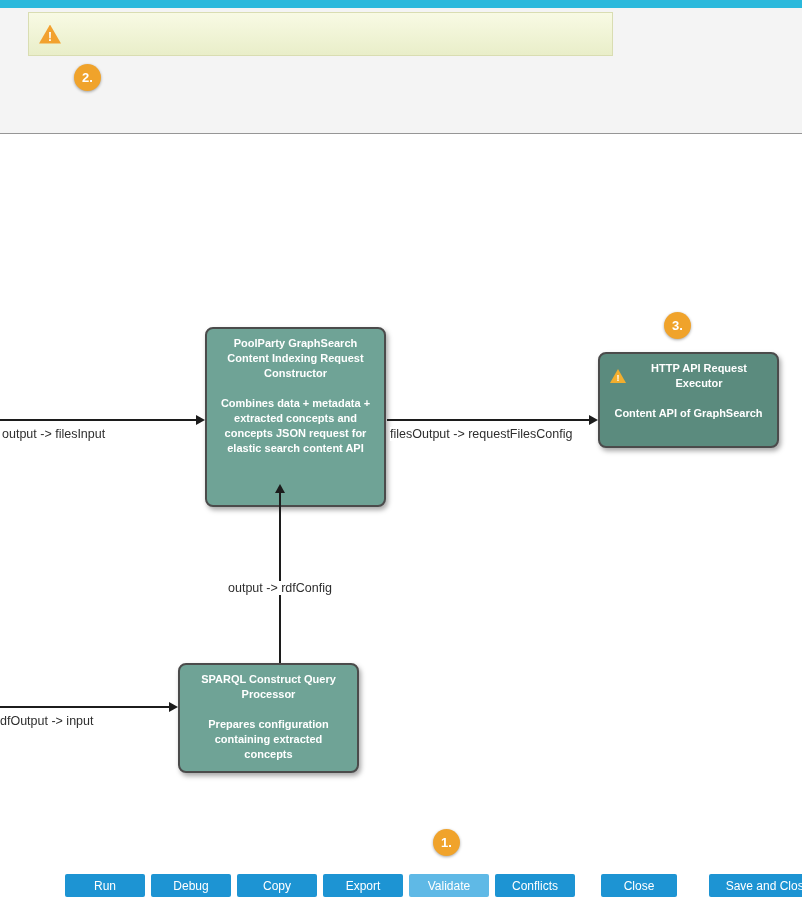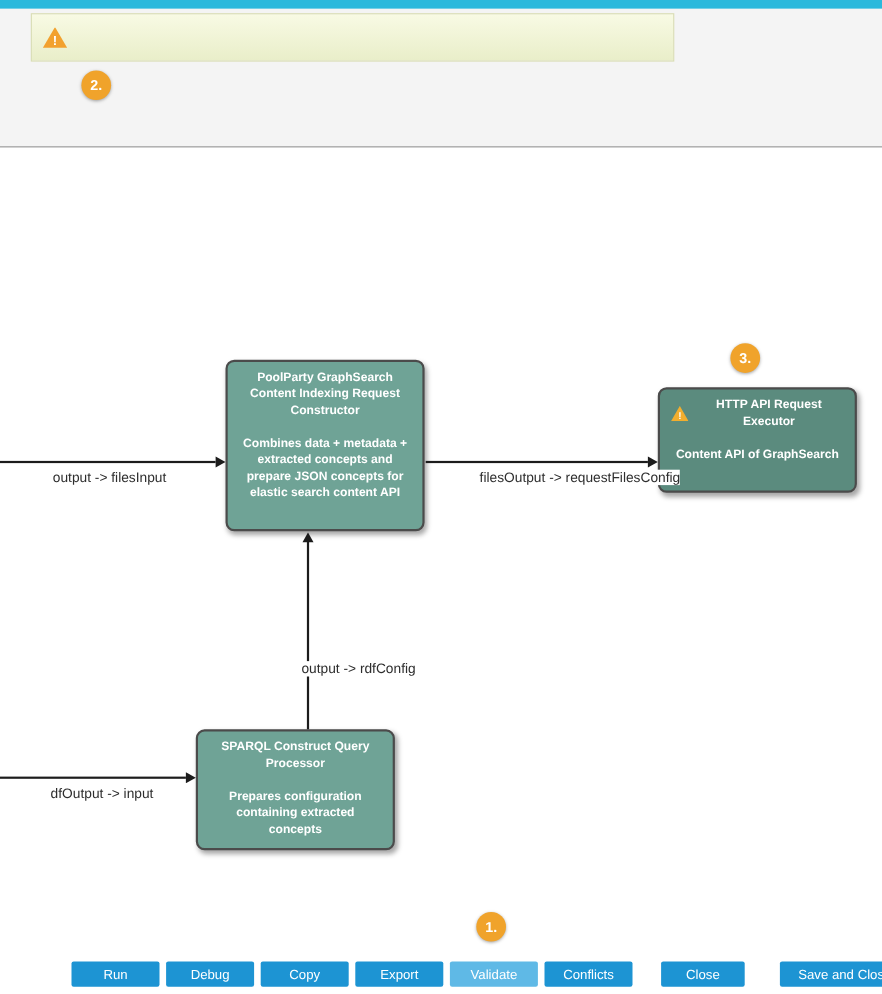--- a/index.html
+++ b/index.html
@@ -39,21 +39,21 @@
   .badge-3 { left:664px; top:312px; }
   .badge-1 { left:433px; top:829px; }
 
   
   .node {
     position:absolute; border:2px solid #4b4b4b; border-radius:8px;
     background:var(--node-fill,#6fa396); color:#fff; font-weight:bold;
     font-size:11px; line-height:15px; text-align:center; padding:7px 10px;
     box-shadow:2px 3px 5px rgba(0,0,0,.35);
   }
-  .node-constructor { left:205px; top:327px; width:181px; height:156px; }
+  .node-constructor { left:205px; top:327px; width:181px; height:180px; }
   .node-executor    { left:598px; top:352px; width:181px; height:96px; background:var(--node-fill-dark,#5b8b7e); }
   .node-sparql      { left:178px; top:663px; width:181px; height:110px; }
   .node-desc { margin-top:15px; }
   .node-header { display:flex; align-items:center; justify-content:center; gap:5px; }
   .node-warn { position:relative; width:16px; height:14px; flex:0 0 16px;
     background:#f2ae2e; clip-path:polygon(50% 0,100% 100%,0 100%); }
   .node-warn .excl { position:absolute; left:50%; bottom:0; transform:translateX(-50%);
     color:#fff; font-weight:bold; font-size:9px; line-height:10px; }
 
   
@@ -65,24 +65,24 @@
     border-left:5px solid transparent; border-right:5px solid transparent; border-bottom:9px solid #1c1c1c; }
   .e1-line { left:0; top:419px; width:196px; }
   .e1-head { left:196px; top:415px; }
   .e2-line { left:387px; top:419px; width:202px; }
   .e2-head { left:589px; top:415px; }
   .e3-line { left:279px; top:492px; height:171px; }
   .e3-head { left:275px; top:484px; }
   .e4-line { left:0; top:706px; width:169px; }
   .e4-head { left:169px; top:702px; }
 
-  .lbl { position:absolute; font-size:12.5px; color:#2e2e2e; background:#fff; white-space:nowrap;margin-left:46px; }
+  .lbl { position:absolute; font-size:12.5px; color:#2e2e2e; background:#fff; white-space:nowrap; }
   .lbl-files-input { left:2px;   top:427px; }
   .lbl-rfc         { left:390px; top:427px;text-align:center; }
-  .lbl-rdfconfig   { left:225px; top:601px; padding:0 3px; }
+  .lbl-rdfconfig   { left:225px; top:581px; padding:0 3px; }
   .lbl-input       { left:0;     top:714px; }
 
   
   .btn {
     position:absolute; top:874px; height:23px;
     background:var(--button,#1d94d3); color:#fff; border:none; border-radius:2px;
     font-family:inherit; font-size:12px; cursor:pointer;
     display:flex; align-items:center; justify-content:center;
   }
   .btn-validate-active { background:var(--button-highlight,#5fb9e6); }
@@ -104,21 +104,21 @@
   <div class="notification">
     <span class="warn-icon">
         <span class="excl">!</span>
       </span>
   </div>
   <div class="badge badge-2">2.</div>
 </div>
 
 <div class="node node-constructor">
   <div class="node-title">PoolParty GraphSearch Content Indexing Request Constructor</div>
-  <div class="node-desc">Combines data + metadata + extracted concepts and prepare JSON concepts for elastic search content API</div>
+  <div class="node-desc">Combines data + metadata + extracted concepts and concepts JSON request for elastic search content API</div>
 </div>
 
 <div class="node node-executor">
   <div class="node-header">
     <span class="node-warn">
         <span class="excl">!</span>
       </span>
     <span class="node-title">HTTP API Request Executor</span>
   </div>
   <div class="node-desc">Content API of GraphSearch</div>

